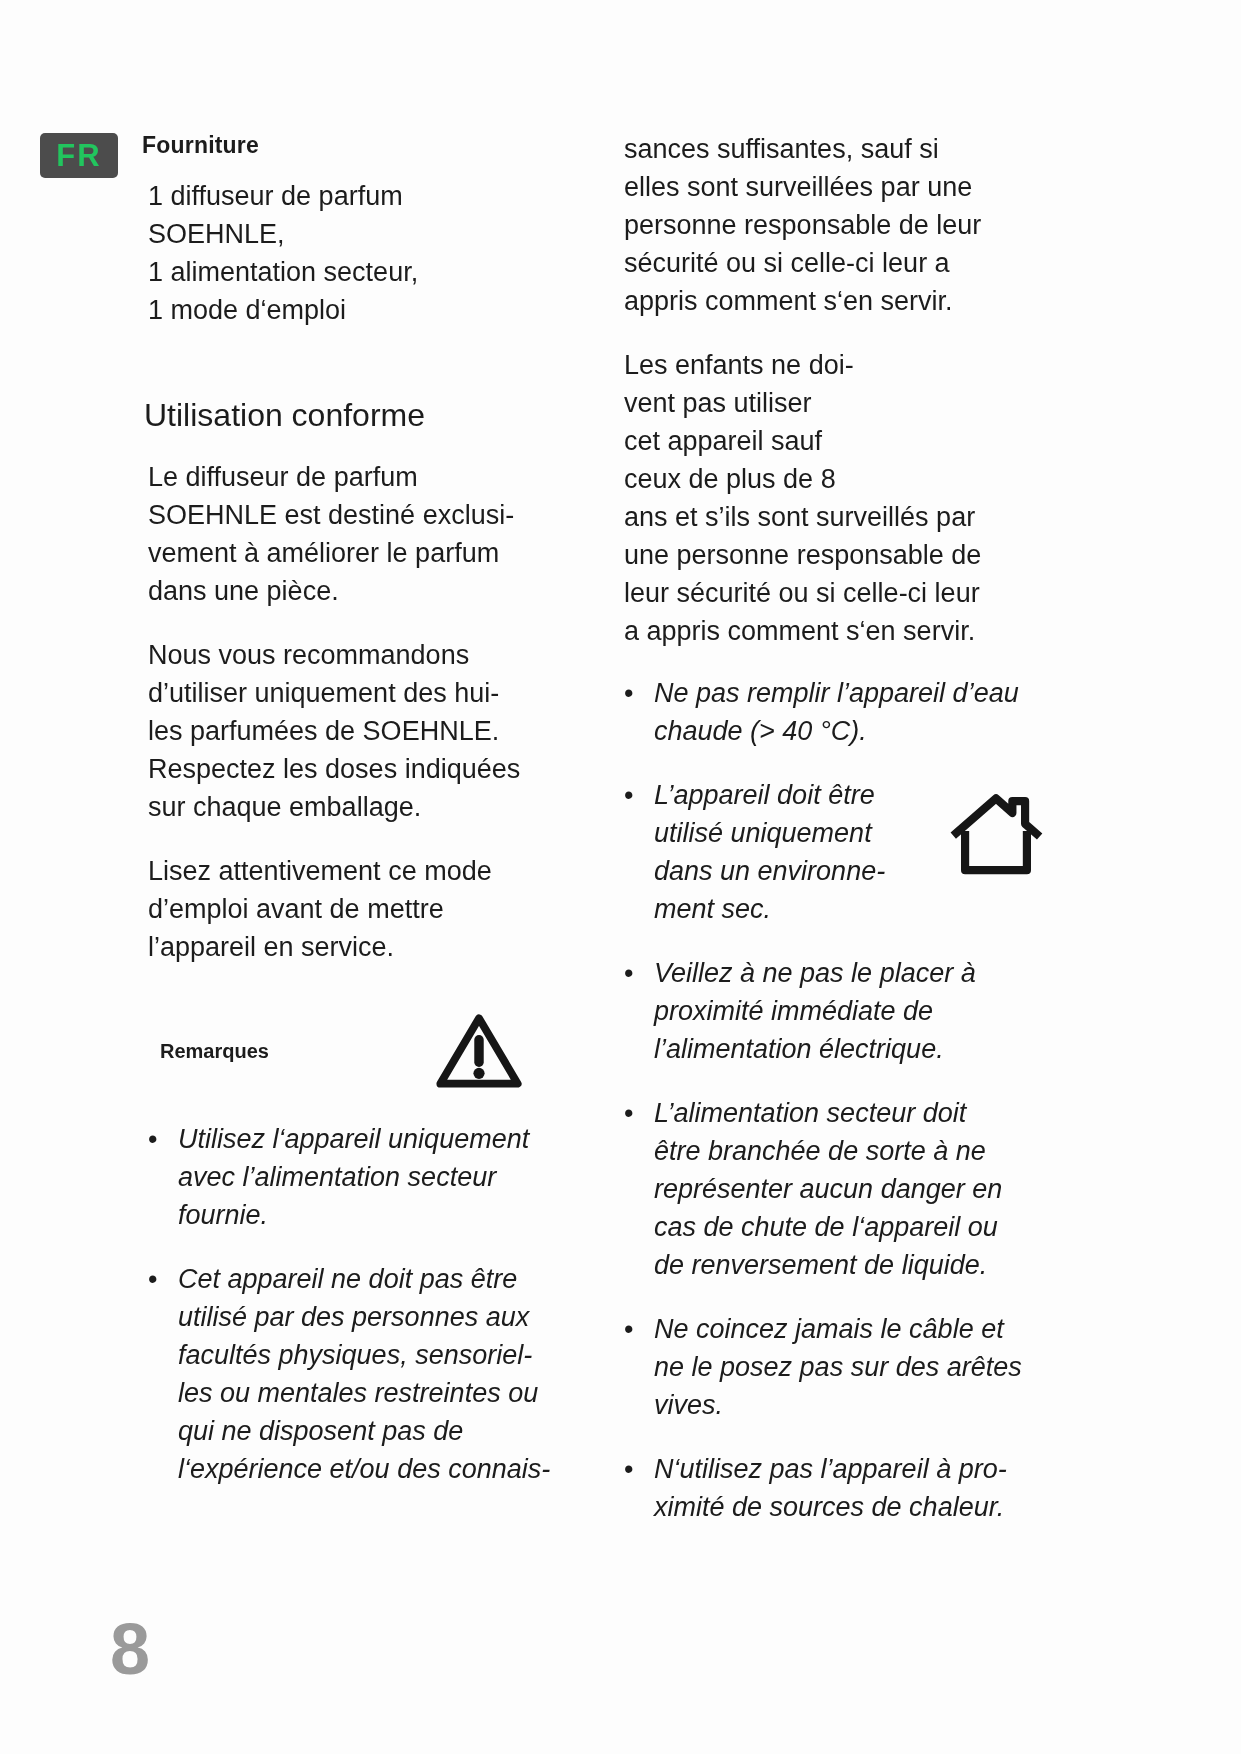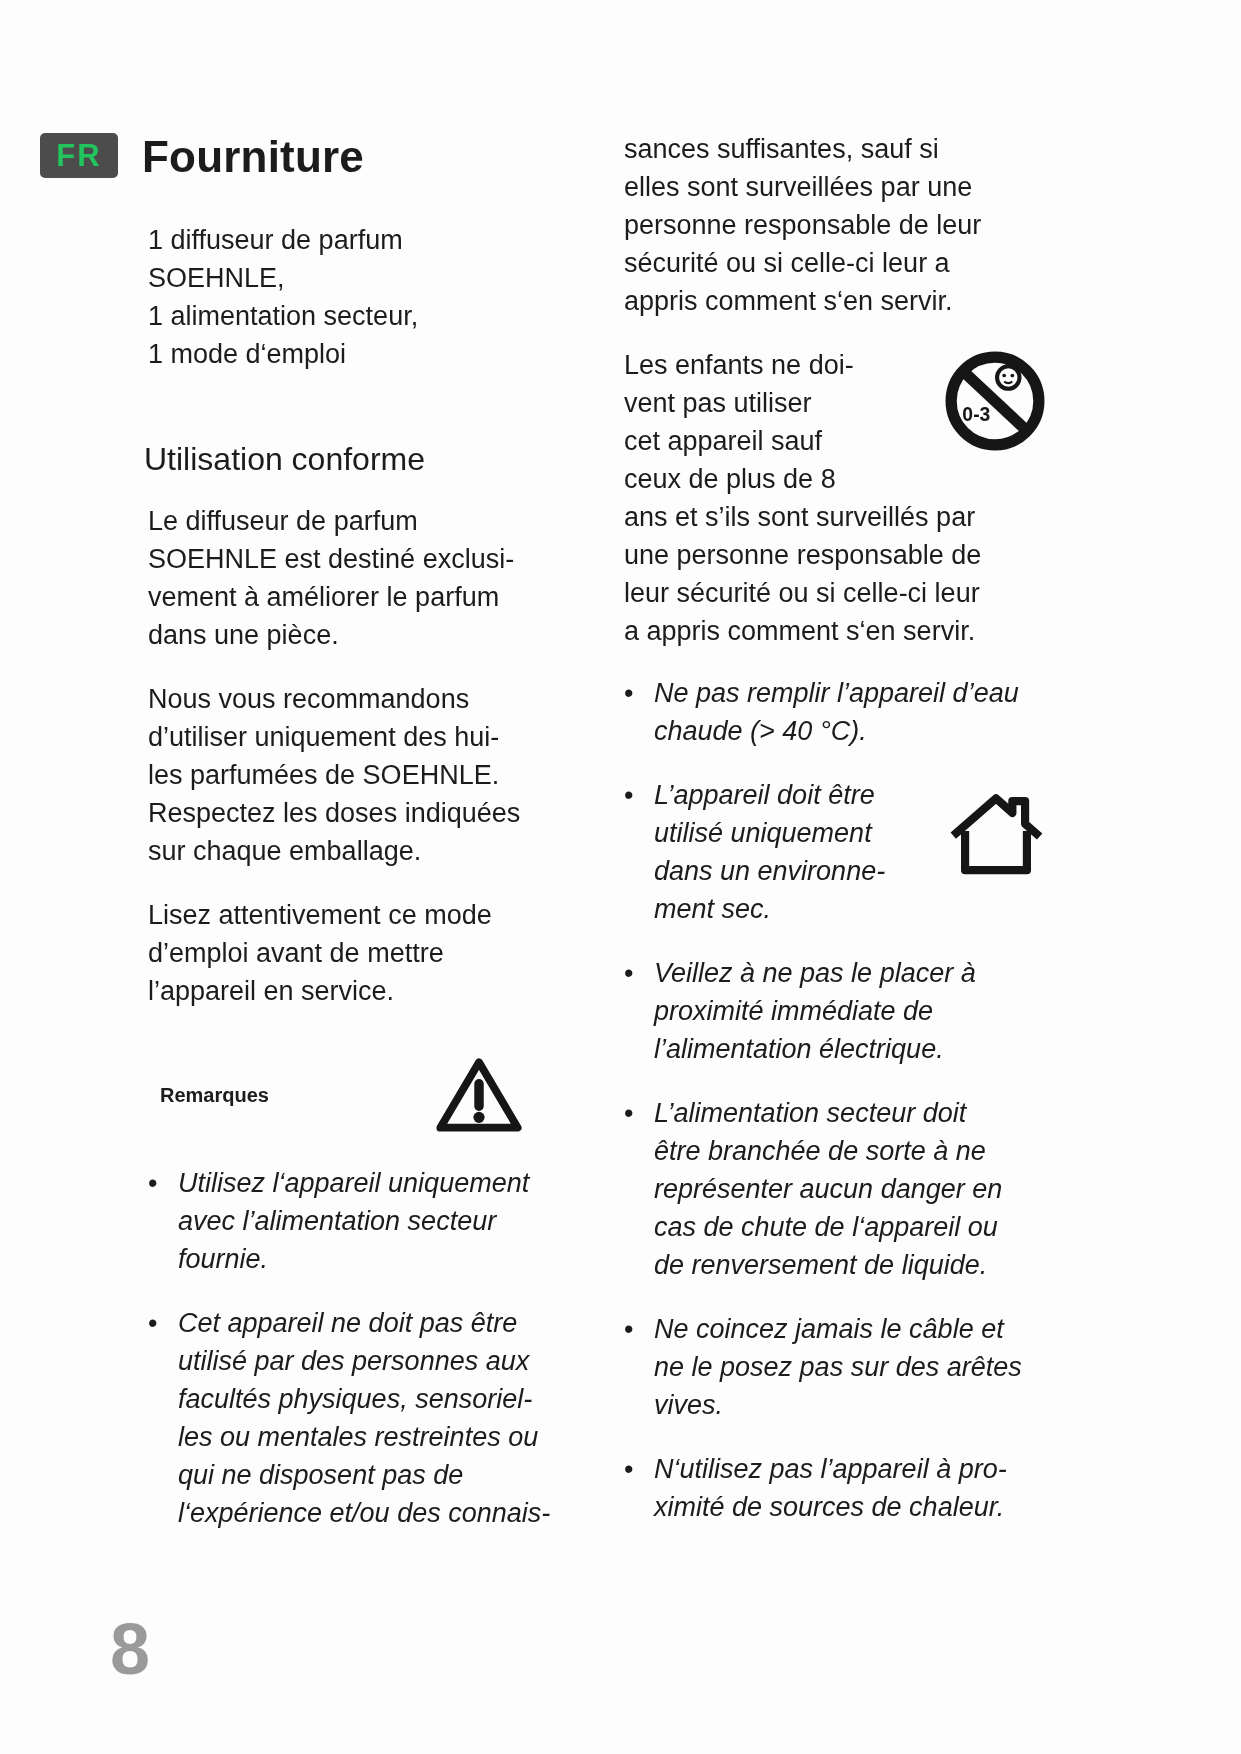--- a/index.html
+++ b/index.html
@@ -25,21 +25,21 @@
     border-radius:5px;
   }
   .columns{
     display:flex;
     padding-left:142px;
     gap:48px;
   }
   .col{width:428px;box-sizing:border-box;}
   .col-right{padding-top:2px;}
   h1.section{
-    font-size:44px;font-weight:bold;margin:4px 0 39px 0;
+    font-size:23px;font-weight:bold;margin:4px 0 18px 0;
     letter-spacing:0.2px;
   }
   h2.section{
     font-size:32px;font-weight:normal;margin:68px 0 24px 2px;
   }
   .para{
     white-space:pre-line;
     font-size:27px;line-height:38px;
     margin:0 0 26px 6px;
   }
@@ -143,32 +143,20 @@
 
     <div class="col col-right">
 
       <p class="para">sances suffisantes, sauf si
 elles sont surveillées par une
 personne responsable de leur
 sécurité ou si celle-ci leur a
 appris comment s‘en servir.</p>
 
       <div style="margin-bottom:4px;">
-        <span class="float-icon">
-          <svg class="icon" width="102" height="102" viewBox="0 0 100 100">
-            <circle cx="50" cy="50" r="43" fill="none" stroke="#161616" stroke-width="11"></circle>
-            <line x1="20" y1="22" x2="81" y2="79" stroke="#161616" stroke-width="11"></line>
-            <circle cx="63" cy="27" r="11" fill="none" stroke="#161616" stroke-width="4"></circle>
-            <circle cx="59" cy="25" r="1.8" fill="#161616"></circle>
-            <circle cx="67" cy="25" r="1.8" fill="#161616"></circle>
-            <path d="M59 31 Q63 34 67 31" fill="none" stroke="#161616" stroke-width="2"></path>
-            <path d="M63 16 Q61 12 64 11" fill="none" stroke="#161616" stroke-width="2.5"></path>
-            <text x="18" y="70" font-size="19" font-weight="bold" fill="#161616" font-family="'Liberation Sans',sans-serif" class="baby-label">0-3</text>
-          </svg>
-        </span>
         <p class="para tight">Les&nbsp;enfants ne doi-
 vent pas utiliser
 cet appareil sauf
 ceux de plus de 8
 ans et s’ils sont surveillés par
 une personne responsable de
 leur sécurité ou si celle-ci leur
 a appris comment s‘en servir.</p>
       </div>
 

